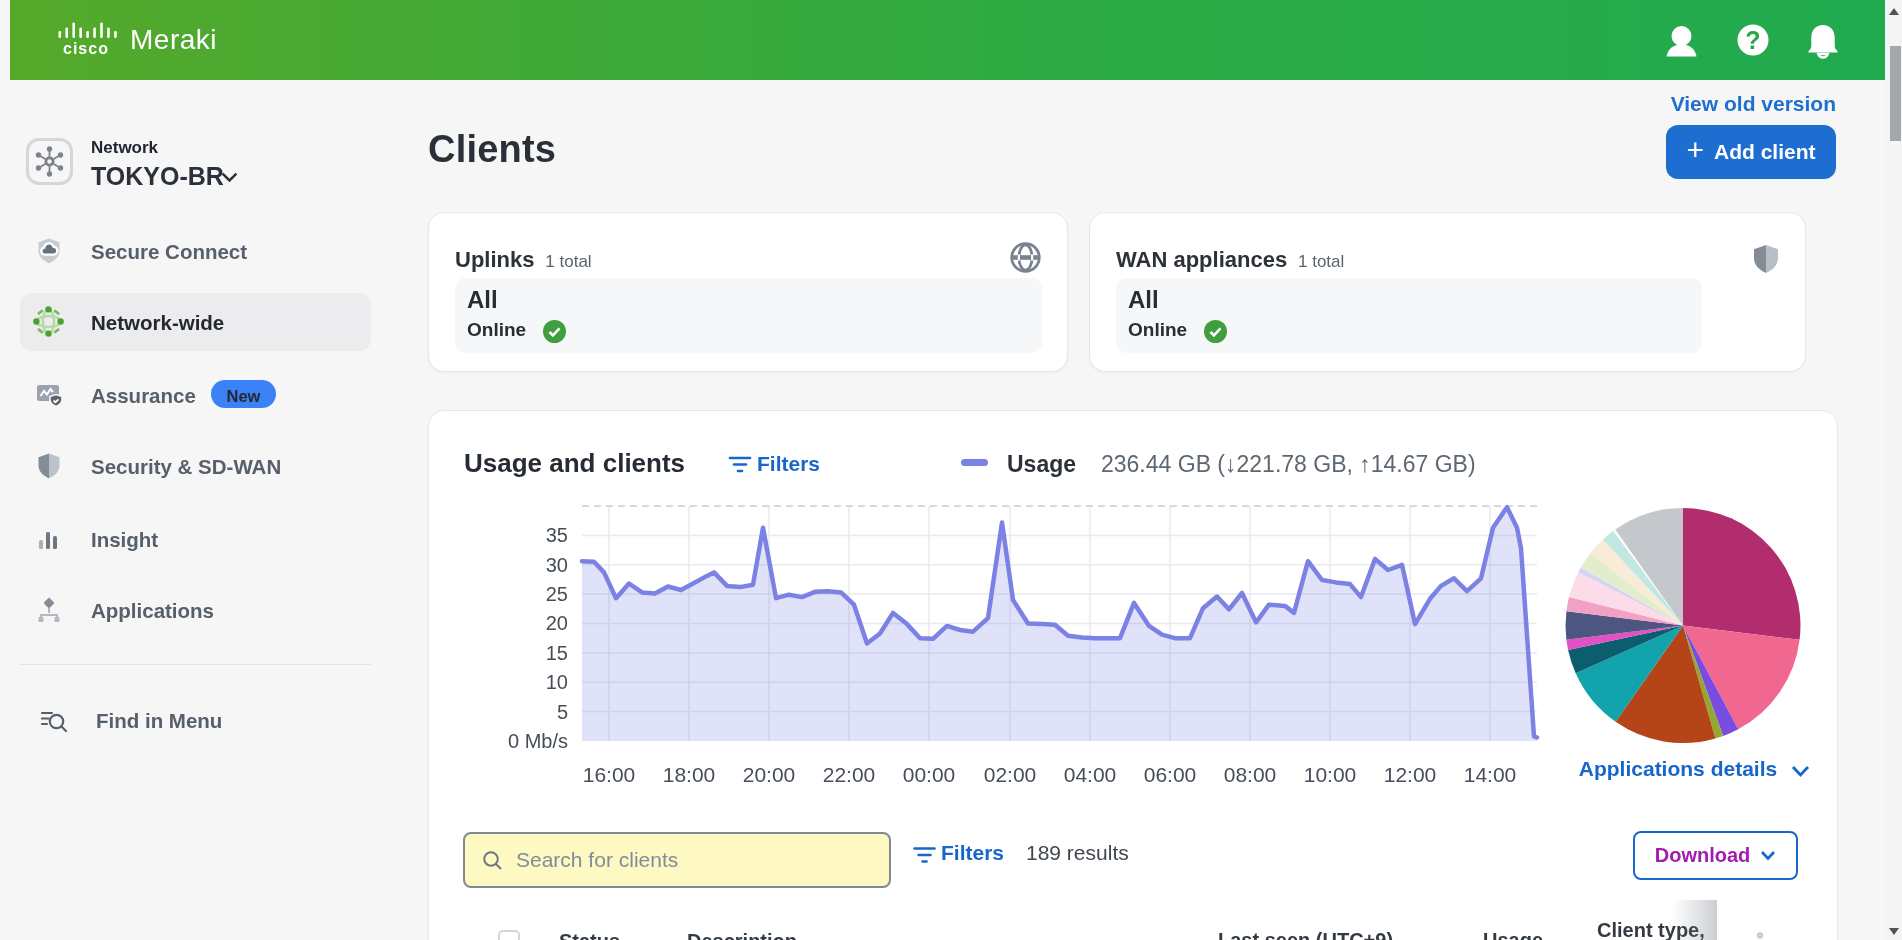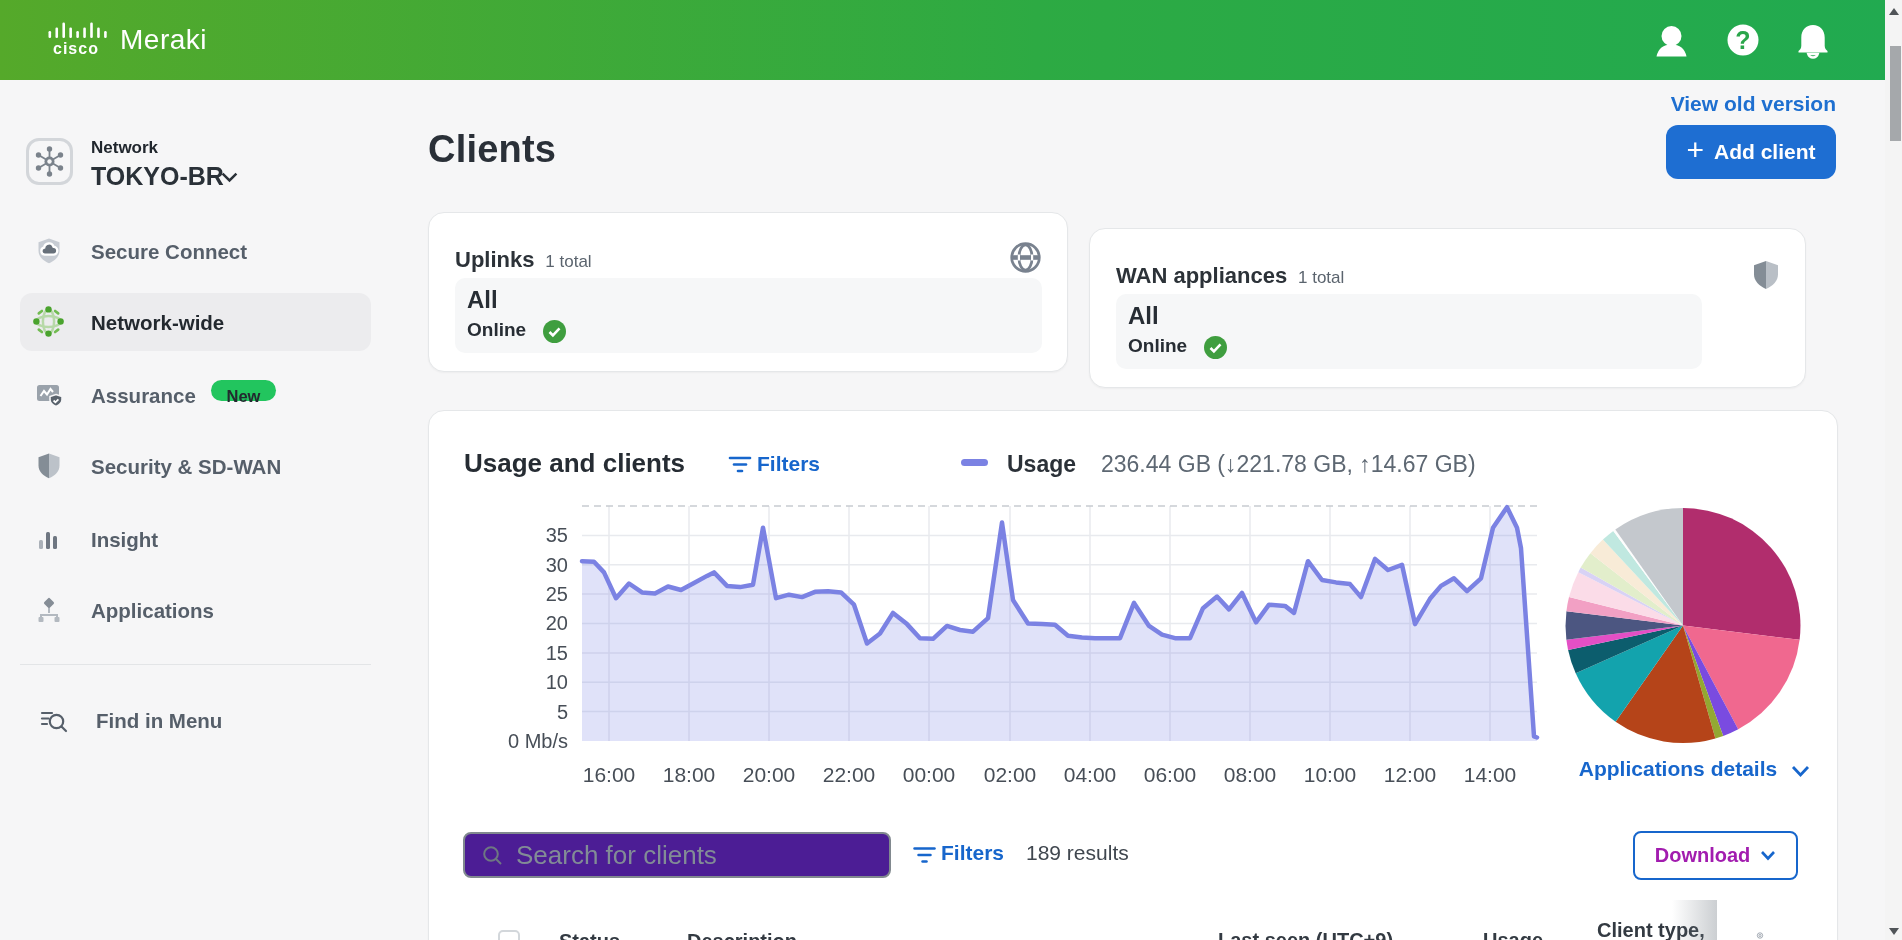--- a/index.html
+++ b/index.html
@@ -1,57 +1,57 @@
 <!DOCTYPE html>
 <html><head>
 <meta charset="utf-8">
 <style>
 * { margin:0; padding:0; box-sizing:border-box; }
 html,body { width:1902px; height:940px; overflow:hidden; }
 body { font-family:"Liberation Sans", sans-serif; background:#f6f6f7; position:relative; }
 .abs { position:absolute; }
-#header { position:absolute; left:0; top:0; width:1885px; height:80px;
+#header { position:absolute; left:10px; top:0; width:1885px; height:80px;
   background:linear-gradient(90deg,#55a92a 0%,#2daa43 55%,#21aa50 100%); }
 #meraki { position:absolute; left:120px; top:24px; color:#fff; font-size:28px; font-weight:300; letter-spacing:0.5px; }
 #searchbox { position:absolute; left:1267px; top:17px; width:359px; height:46px;
   background:rgba(0,0,0,0.27); border-radius:8px; color:#fff; font-size:21px;
   display:flex; align-items:center; padding-left:16px; }
 #searchbox svg { margin-right:13px; }
 #sidebar { position:absolute; left:0; top:0; width:390px; bottom:0; }
 #netbox { position:absolute; left:26px; top:138px; width:47px; height:47px;
   border:3px solid #d3d6da; border-radius:13px; background:#f6f6f7; }
 #netlbl { position:absolute; left:91px; top:138px; font-size:17px; font-weight:700; color:#21272e; }
 #netname { position:absolute; left:91px; top:162px; font-size:25px; font-weight:700; color:#2a3138; }
 .mitem { position:absolute; left:91px; font-size:20.5px; font-weight:700; color:#565f6a; }
 .micon { position:absolute; left:35px; width:28px; height:28px; }
 #active-bg { position:absolute; left:20px; top:293px; width:351px; height:58px; background:#ececee; border-radius:12px; }
 #divider { position:absolute; left:20px; top:664px; width:351px; height:1px; background:#e3e5e7; }
-.badge { position:absolute; left:211px; top:380px; width:65px; height:21px; background:#22c55e;
+.badge { position:absolute; left:211px; top:380px; width:65px; height:28px; background:#3b82f6;
   border-radius:16px; font-size:16.5px; font-weight:700; color:#23292f; text-align:center; line-height:32px; }
 h1 { position:absolute; left:428px; top:128px; font-size:38px; font-weight:800; color:#2a3038; letter-spacing:0.2px; }
 #oldver { position:absolute; left:1446px; top:92px; width:390px; text-align:right; font-size:21px; font-weight:700; color:#1e6fd0; }
 #addclient { position:absolute; left:1666px; top:125px; width:170px; height:54px; background:#1e6ed2;
   border-radius:12px; color:#fff; font-size:21px; font-weight:700; display:flex; align-items:center; justify-content:center; }
 .card { position:absolute; background:#fff; border:1px solid #e5e7e9; border-radius:16px;
   box-shadow:0 1px 2px rgba(0,0,0,0.04); }
 #card1 { left:428px; top:212px; width:640px; height:160px;padding-left:32px; }
-#card2 { left:1089px; top:228px; width:717px; height:160px; }
+#card2 { left:1089px; top:212px; width:717px; height:160px; }
 #bigcard { left:428px; top:410px; width:1410px; height:570px; }
 .ctitle { position:absolute; top:34px; font-size:22px; font-weight:700; color:#2c3238; }
 .ctotal { font-size:17px; font-weight:400; color:#5b646e; }
 .innerbox { position:absolute; top:65px; height:75px; background:#f6f7f8; border-radius:10px; }
 .all { position:absolute; top:8px; left:12px; font-size:24px; font-weight:700; color:#272d34; }
 .online { position:absolute; top:41px; left:12px; font-size:19px; font-weight:700; color:#272d34; }
 #uc-title { position:absolute; left:464px; top:448px; font-size:26px; font-weight:800; color:#262c33; }
 #uc-filters { position:absolute; left:757px; top:452px; font-size:21px; font-weight:700; color:#1766cc; }
 #uc-usage { position:absolute; left:1007px; top:451px; font-size:23px; font-weight:700; color:#2b3138; }
 #uc-stats { position:absolute; left:1101px; top:451px; font-size:23px; font-weight:400; color:#5d6772; }
 #appdet { position:absolute; left:1560px; top:757px; width:250px; text-align:right; font-size:21px; font-weight:700; color:#1766cc; }
-#searchclients { position:absolute; left:463px; top:832px; width:428px; height:46px; border:2px solid #81898f;
-  border-radius:8px; background:#4c1d95; color:#828c96; font-size:26px; display:flex; align-items:center; padding-left:16px; }
+#searchclients { position:absolute; left:463px; top:832px; width:428px; height:56px; border:2px solid #81898f;
+  border-radius:8px; background:#fef9c3; color:#828c96; font-size:21px; display:flex; align-items:center; padding-left:16px; }
 #searchclients svg { margin-right:12px; }
 #tfilters { position:absolute; left:941px; top:841px; font-size:21px; font-weight:700; color:#1766cc; }
 #results { position:absolute; left:1026px; top:841px; font-size:21px; color:#40474f; }
 #download { position:absolute; left:1633px; top:831px; width:165px; height:49px; border:2.5px solid #1766cc;
   border-radius:8px; background:#fff; color:#a21caf; font-size:20px; font-weight:700;
   display:flex; align-items:center; justify-content:center; }
 .th { position:absolute; font-size:20px; font-weight:700; color:#333a42; }
 #cbox { position:absolute; left:498px; top:930px; width:22px; height:22px; border:2px solid #d3d7db; border-radius:5px; background:#fff; }
 #colshadow { position:absolute; left:1672px; top:900px; width:45px; height:40px;
   background:linear-gradient(90deg, rgba(120,128,136,0) 0%, rgba(120,128,136,0.38) 100%); }

